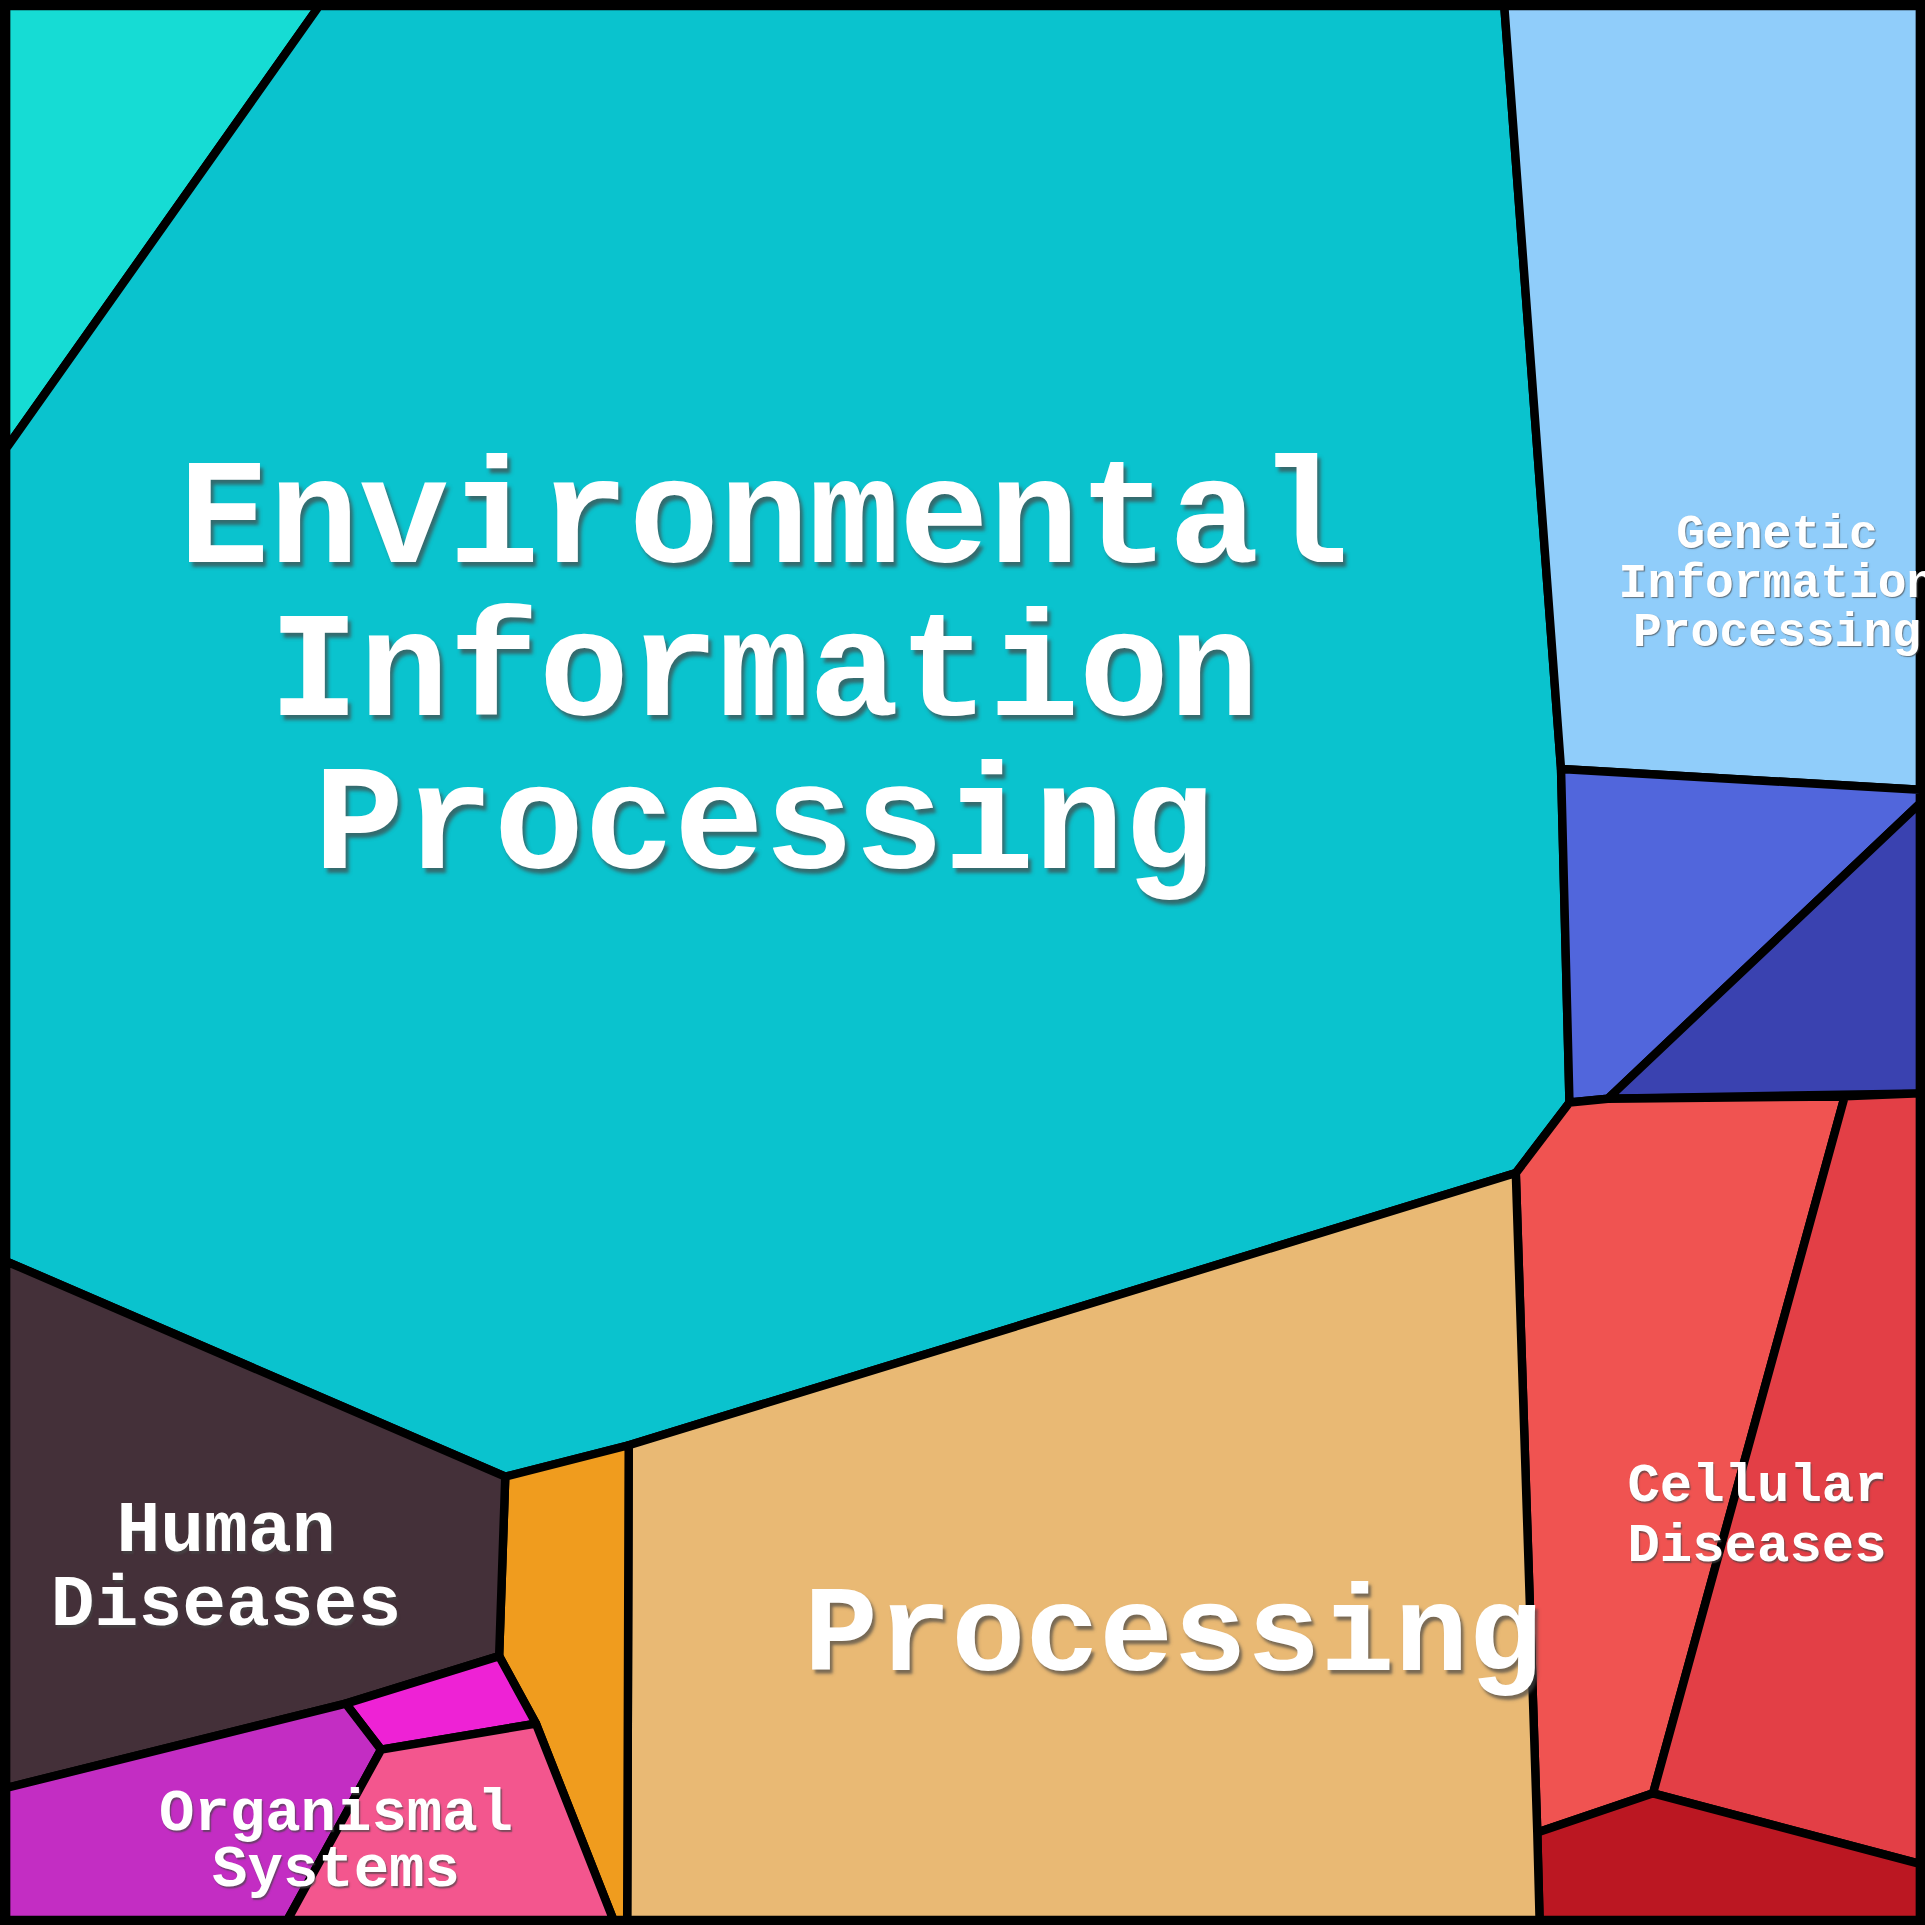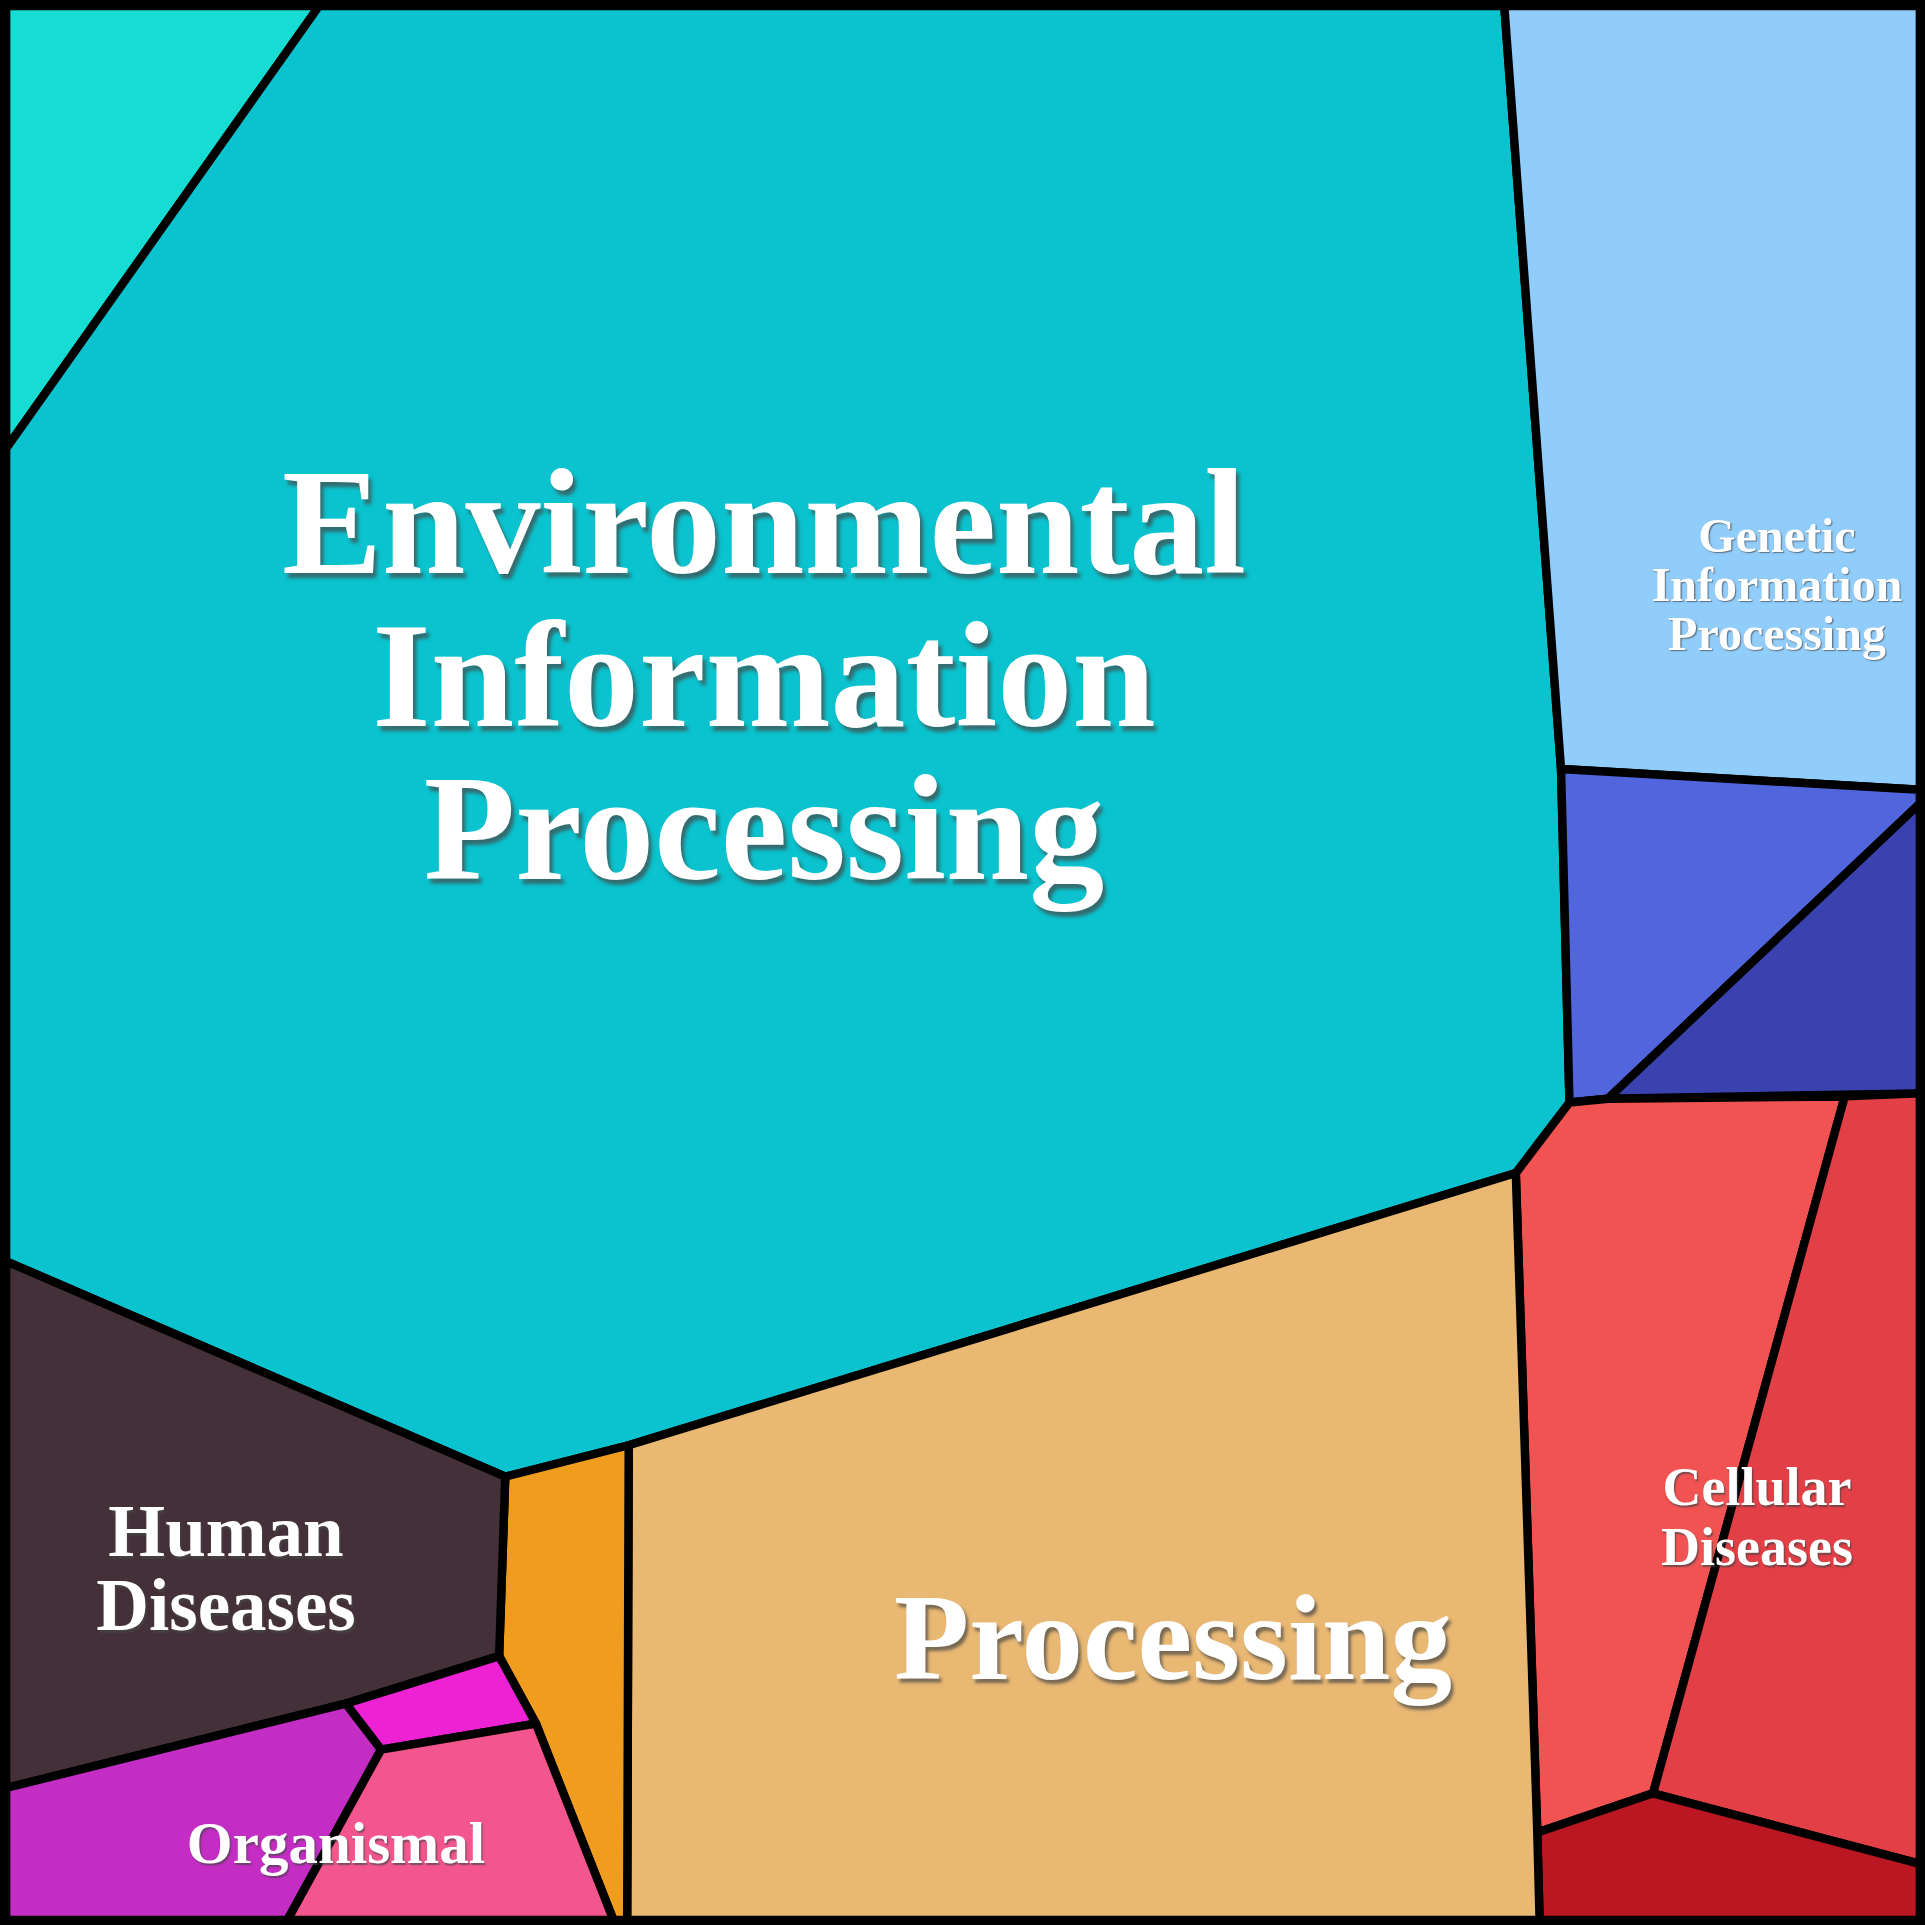--- a/index.html
+++ b/index.html
@@ -6,21 +6,21 @@
     margin: 0;
     padding: 0;
     background: #000000;
   }
   .stage {
     position: relative;
     width: 1926px;
     height: 1926px;
     background: #000000;
     overflow: hidden;
-    font-family: Liberation Serif, serif;
+    font-family: Liberation Mono, monospace;
   }
   .stage svg {
     position: absolute;
     left: 0;
     top: 0;
     width: 100%;
     height: 100%;
     display: block;
   }
   .vt-label {
@@ -77,15 +77,16 @@
     <span>Diseases</span>
   </div>
 
   <div class="vt-label" style="left: 1729px; top: 1517px; font-size: 54px; line-height: 60px; margin-left: 28px;">
     <span>Cellular</span>
     <span>Diseases</span>
   </div>
 
   <div class="vt-label" style="left: 336px; top: 1843px; font-size: 59px; line-height: 56px;">
     <span>Organismal</span>
+    <span>Systems</span>
   </div>
 </div>
 
 
 </body></html>

